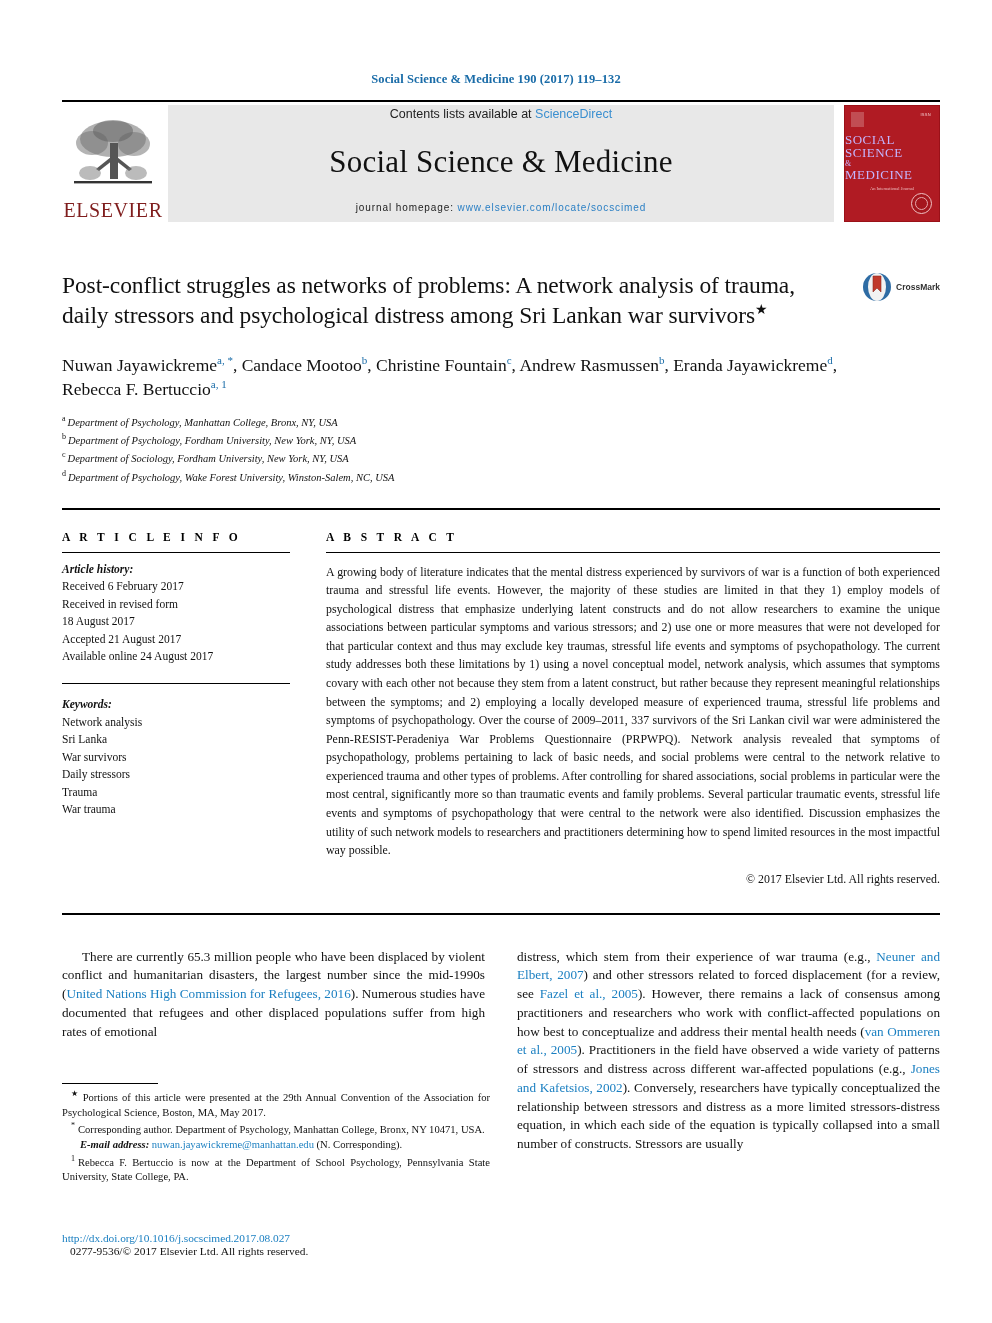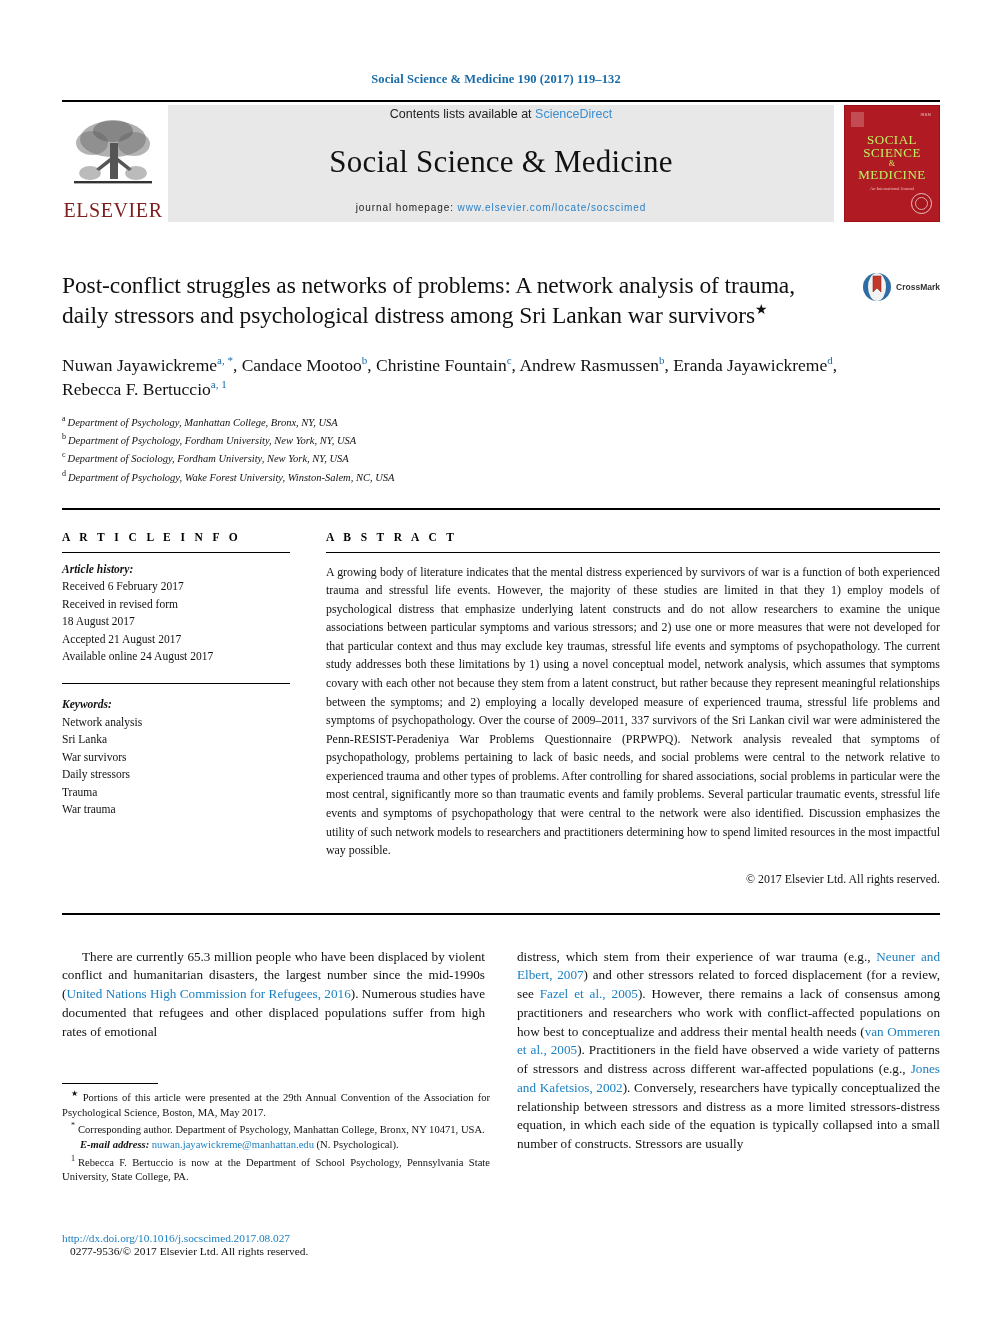--- a/index.html
+++ b/index.html
@@ -92,22 +92,22 @@
     font-family: "Liberation Sans", sans-serif;
     font-size: 4px; color: #f2c9cb; letter-spacing: .3px;
   }
   .cover-els {
     position: absolute; top: 6px; left: 6px;
     width: 13px; height: 15px;
     background: rgba(255,255,255,.22);
   }
   .cover-title {
     position: absolute; top: 27px; left: 0; right: 0;
-    text-align: center;
-    color: #bef264;
+    text-align: left;
+    color: #c4b5fd;
     font-family: "Liberation Serif", serif;
     font-size: 13px;
     line-height: 1.02;
     letter-spacing: .5px;
   }
   .cover-title .amp { font-size: 8px; display: block; line-height: 1.1; }
   .cover-sub {
     position: absolute; top: 80px; left: 0; right: 0;
     text-align: center; color: #f0bfc2;
     font-family: "Liberation Serif", serif; font-size: 4.5px;
@@ -405,21 +405,21 @@
     </div>
     <div class="bcol">
       <p class="bpara" style="text-indent:0"><span>distress, which stem from their experience of war trauma (e.g., </span><span class="cite">Neuner and Elbert, 2007</span><span>) and other stressors related to forced displacement (for a review, see </span><span class="cite">Fazel et al., 2005</span><span>). However, there remains a lack of consensus among practitioners and researchers who work with conflict-affected populations on how best to conceptualize and address their mental health needs (</span><span class="cite">van Ommeren et al., 2005</span><span>). Practitioners in the field have observed a wide variety of patterns of stressors and distress across different war-affected populations (e.g., </span><span class="cite">Jones and Kafetsios, 2002</span><span>). Conversely, researchers have typically conceptualized the relationship between stressors and distress as a more limited stressors-distress equation, in which each side of the equation is typically collapsed into a small number of constructs. Stressors are usually</span></p>
     </div>
   </div>
 
   <div class="footnotes">
     <div class="fn-rule"></div>
     <p class="fn"><span class="fn-mark">★</span><span>Portions of this article were presented at the 29th Annual Convention of the Association for Psychological Science, Boston, MA, May 2017.</span></p>
     <p class="fn"><span class="fn-mark">*</span><span>Corresponding author. Department of Psychology, Manhattan College, Bronx, NY 10471, USA.</span></p>
-    <p class="fn" style="text-indent:18px"><span class="email-lbl">E-mail address:</span> <span class="lnk">nuwan.jayawickreme@manhattan.edu</span><span> (N. Psychological).</span></p>
+    <p class="fn" style="text-indent:18px"><span class="email-lbl">E-mail address:</span> <span class="lnk">nuwan.jayawickreme@manhattan.edu</span><span> (N. Corresponding).</span></p>
     <p class="fn"><span class="fn-mark">1</span><span>Rebecca F. Bertuccio is now at the Department of School Psychology, Pennsylvania State University, State College, PA.</span></p>
   </div>
 
   <div class="doi-block">
     <div class="doi-link">http://dx.doi.org/10.1016/j.socscimed.2017.08.027</div>
     <div class="issn-line">0277-9536/© 2017 Elsevier Ltd. All rights reserved.</div>
   </div>
 
 </div>
 

